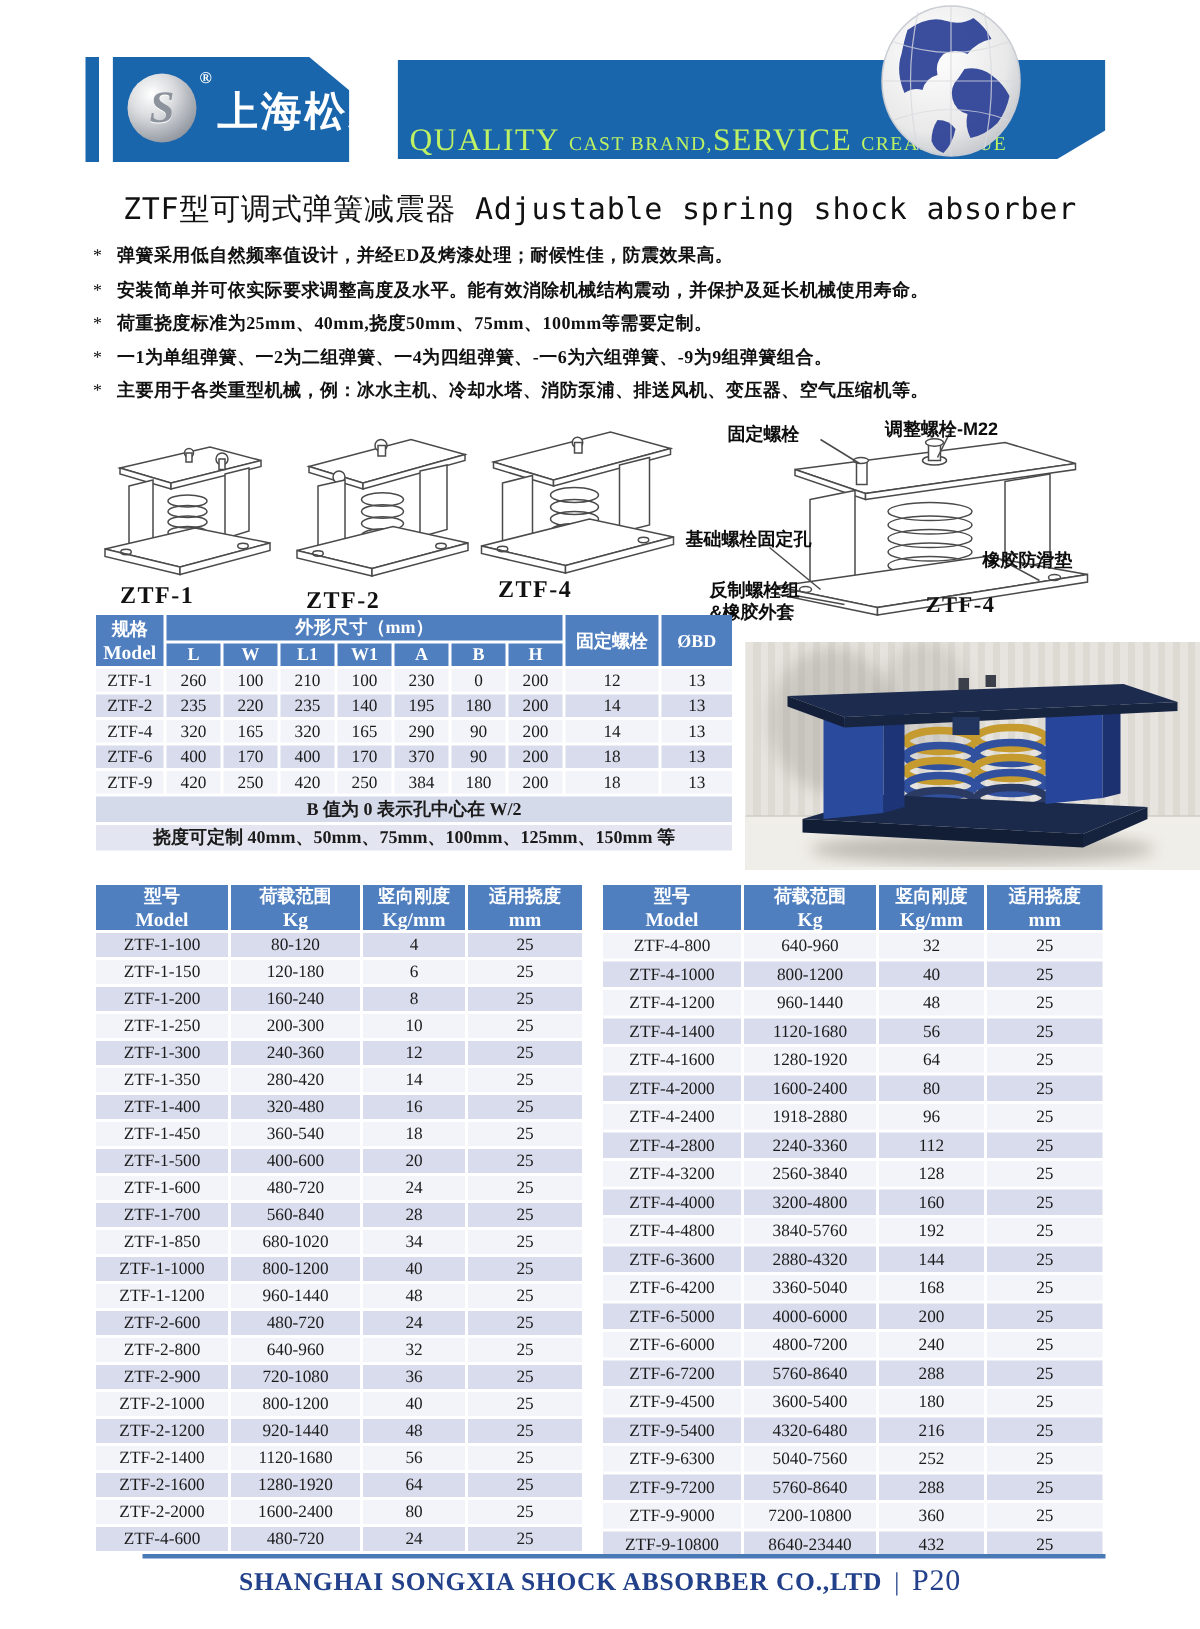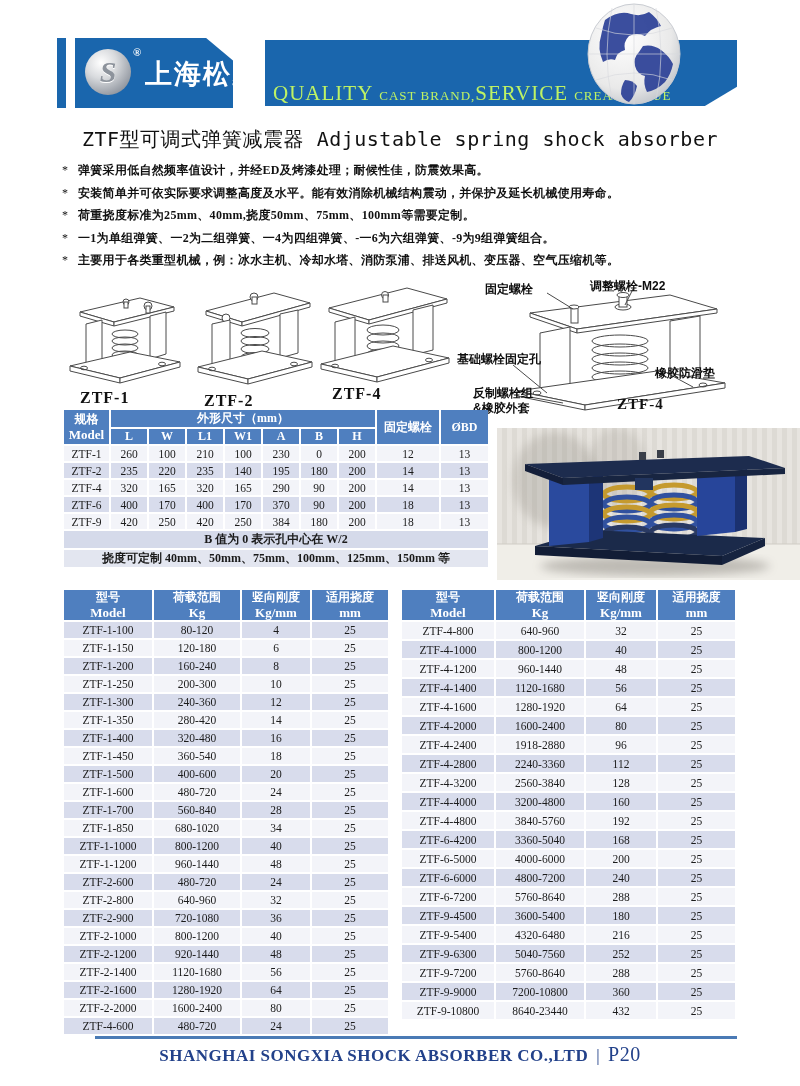--- a/index.html
+++ b/index.html
@@ -657,20 +657,26 @@
           <td>160</td>
           <td>25</td>
         </tr>
         <tr>
           <td>ZTF-4-4800</td>
           <td>3840-5760</td>
           <td>192</td>
           <td>25</td>
         </tr>
         <tr>
+          <td>ZTF-6-3600</td>
+          <td>2880-4320</td>
+          <td>144</td>
+          <td>25</td>
+        </tr>
+        <tr>
           <td>ZTF-6-4200</td>
           <td>3360-5040</td>
           <td>168</td>
           <td>25</td>
         </tr>
         <tr>
           <td>ZTF-6-5000</td>
           <td>4000-6000</td>
           <td>200</td>
           <td>25</td>

